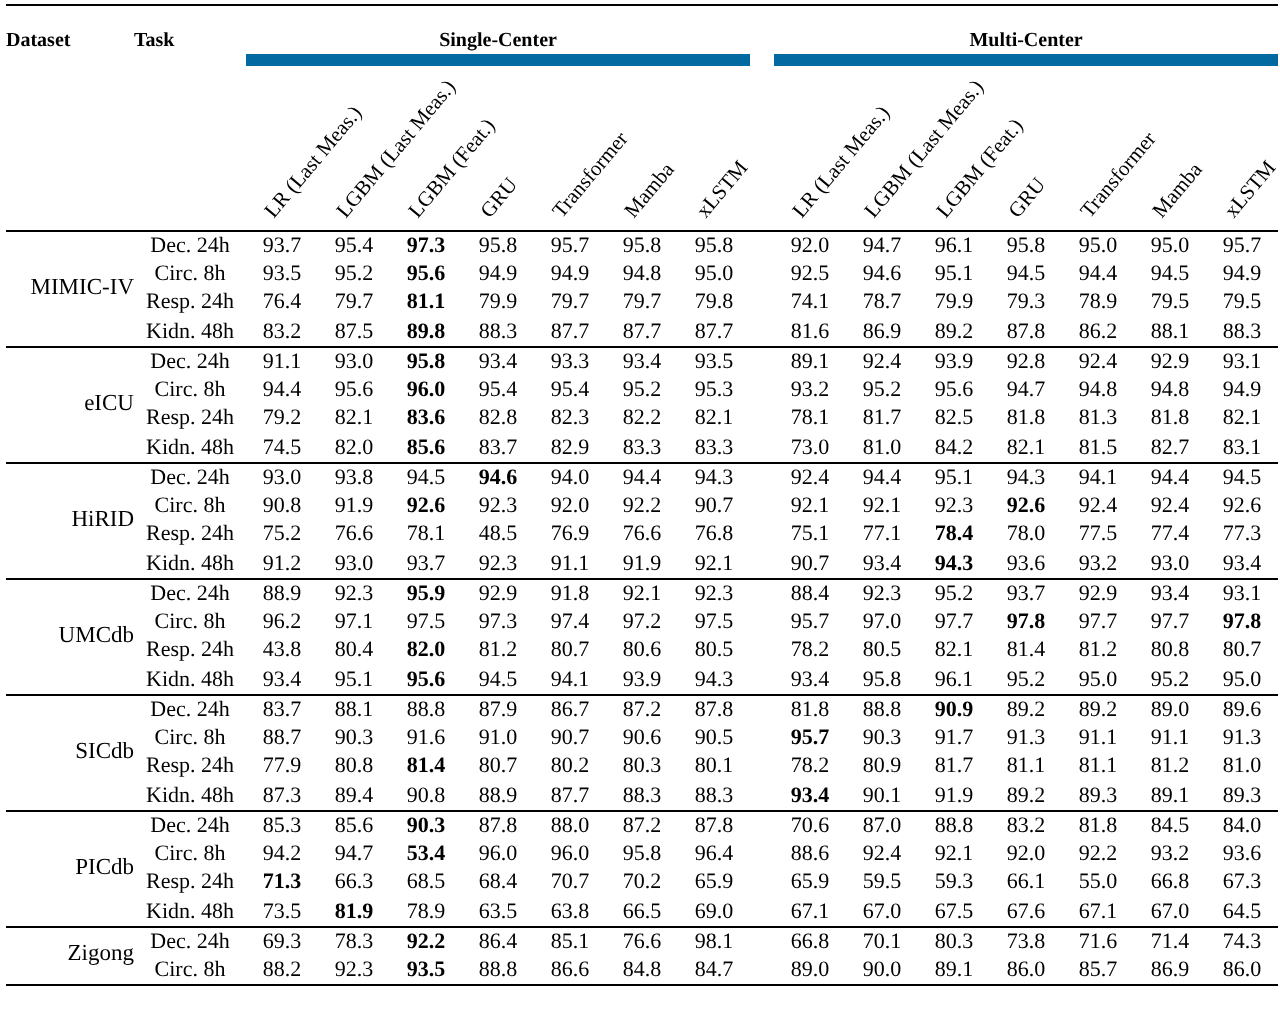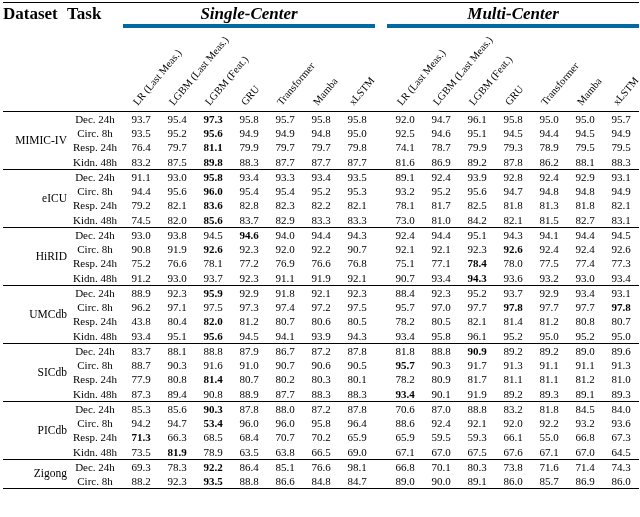--- a/index.html
+++ b/index.html
@@ -8,23 +8,23 @@
     width:640px; height:517px; overflow:hidden;
     font-family:"Liberation Serif", serif; color:#000;
   }
   .page { width:640px; height:517px; padding:2px 3px 0 3px; position:relative; }
 
   table { border-collapse:collapse; table-layout:fixed; width:634px;
           border-top:1px solid #000; border-bottom:1.5px solid #000; }
   th, td { padding:0; font-weight:normal; text-align:center; vertical-align:middle;
            font-size:11px; line-height:1.15; }
 
-  tr.group-row th { height:17px; vertical-align:top; padding-top:1px; font-size:17px; }
+  tr.group-row th { height:17px; vertical-align:top; padding-top:12px; font-size:10px; }
   .dataset-h, .task-h { font-weight:bold; text-align:left; }
-  .group-h { font-weight:bold; border-bottom:4px solid #0369a1;font-style:italic; }
+  .group-h { font-weight:bold; border-bottom:6px solid #0369a1; }
 
   tr.model-row th { height:86px; position:relative; }
   .rot {
     position:absolute; bottom:3px; left:46%;
     transform-origin:0 100%; transform:rotate(-50deg);
     white-space:nowrap; font-size:10.5px;
   }
 
   tbody td { height:14.5px; }
   tbody td.task { text-align:center; }
@@ -284,21 +284,21 @@
           <td class="val b">92.6</td>
           <td class="val">92.4</td>
           <td class="val">92.4</td>
           <td class="val">92.6</td>
         </tr>
         <tr>
           <td class="task">Resp. 24h</td>
           <td class="val">75.2</td>
           <td class="val">76.6</td>
           <td class="val">78.1</td>
-          <td class="val">77.2</td>
+          <td class="val">48.5</td>
           <td class="val">76.9</td>
           <td class="val">76.6</td>
           <td class="val">76.8</td>
           <td class="gap"></td>
           <td class="val">75.1</td>
           <td class="val">77.1</td>
           <td class="val b">78.4</td>
           <td class="val">78.0</td>
           <td class="val">77.5</td>
           <td class="val">77.4</td>

